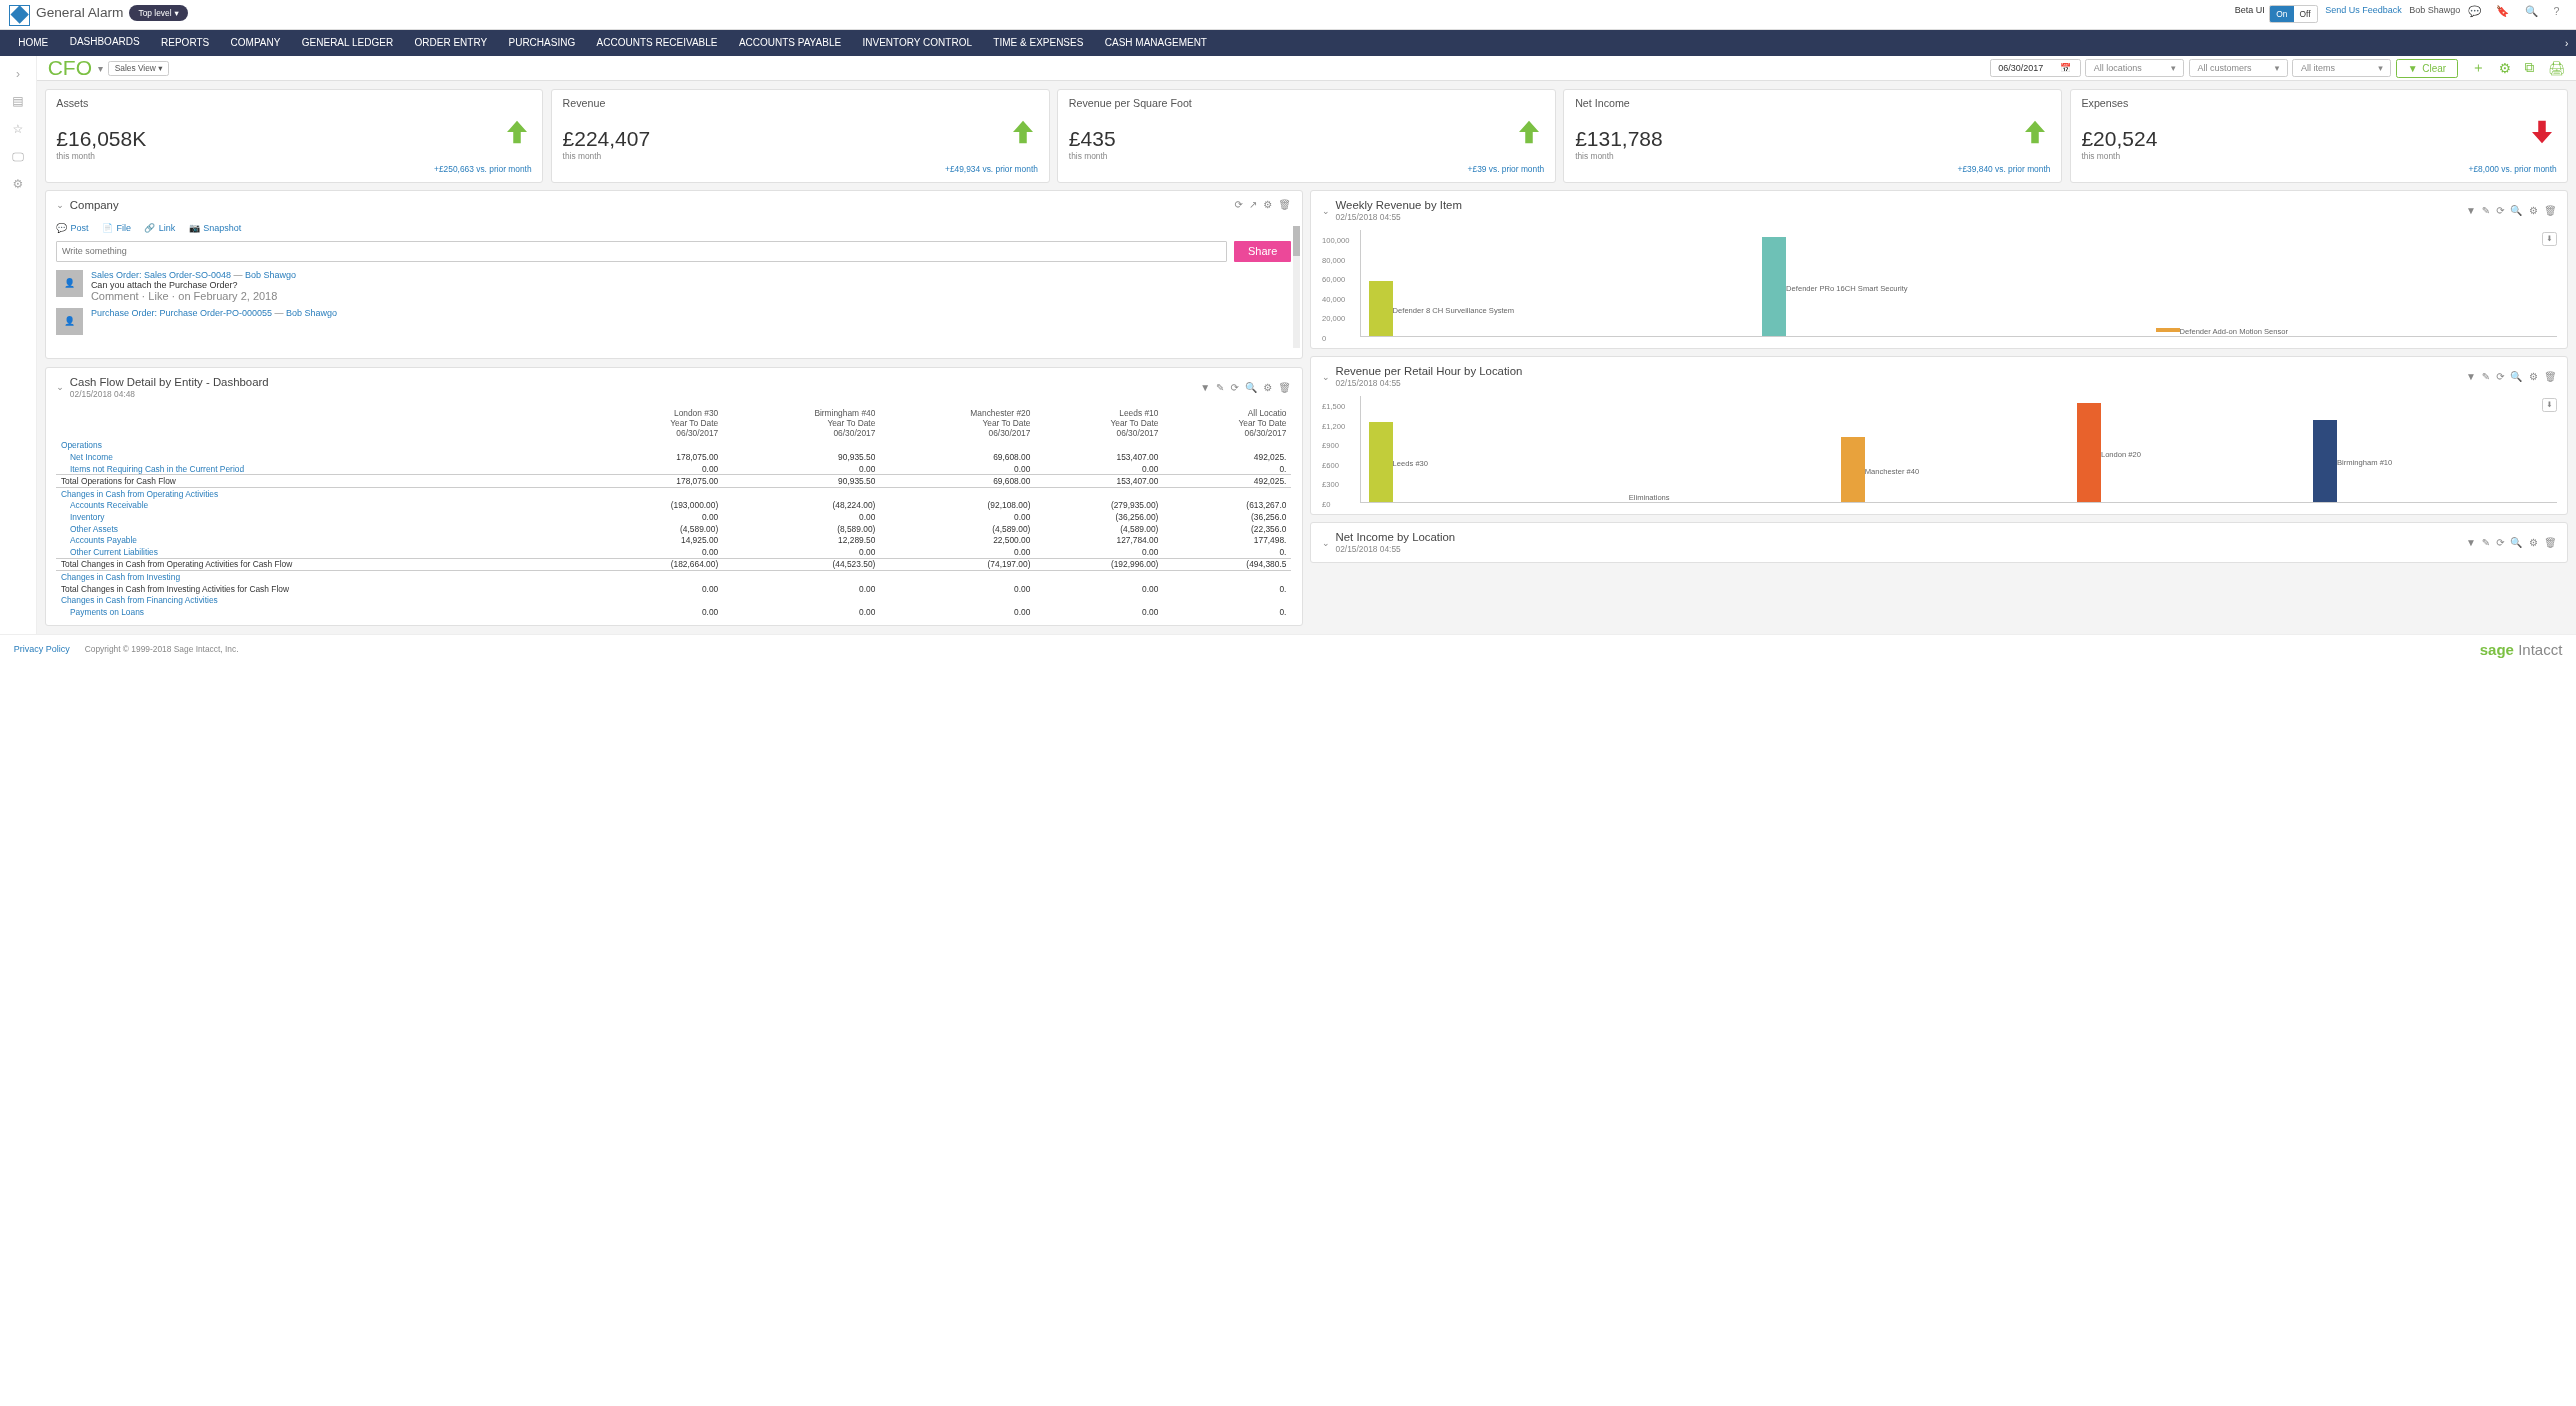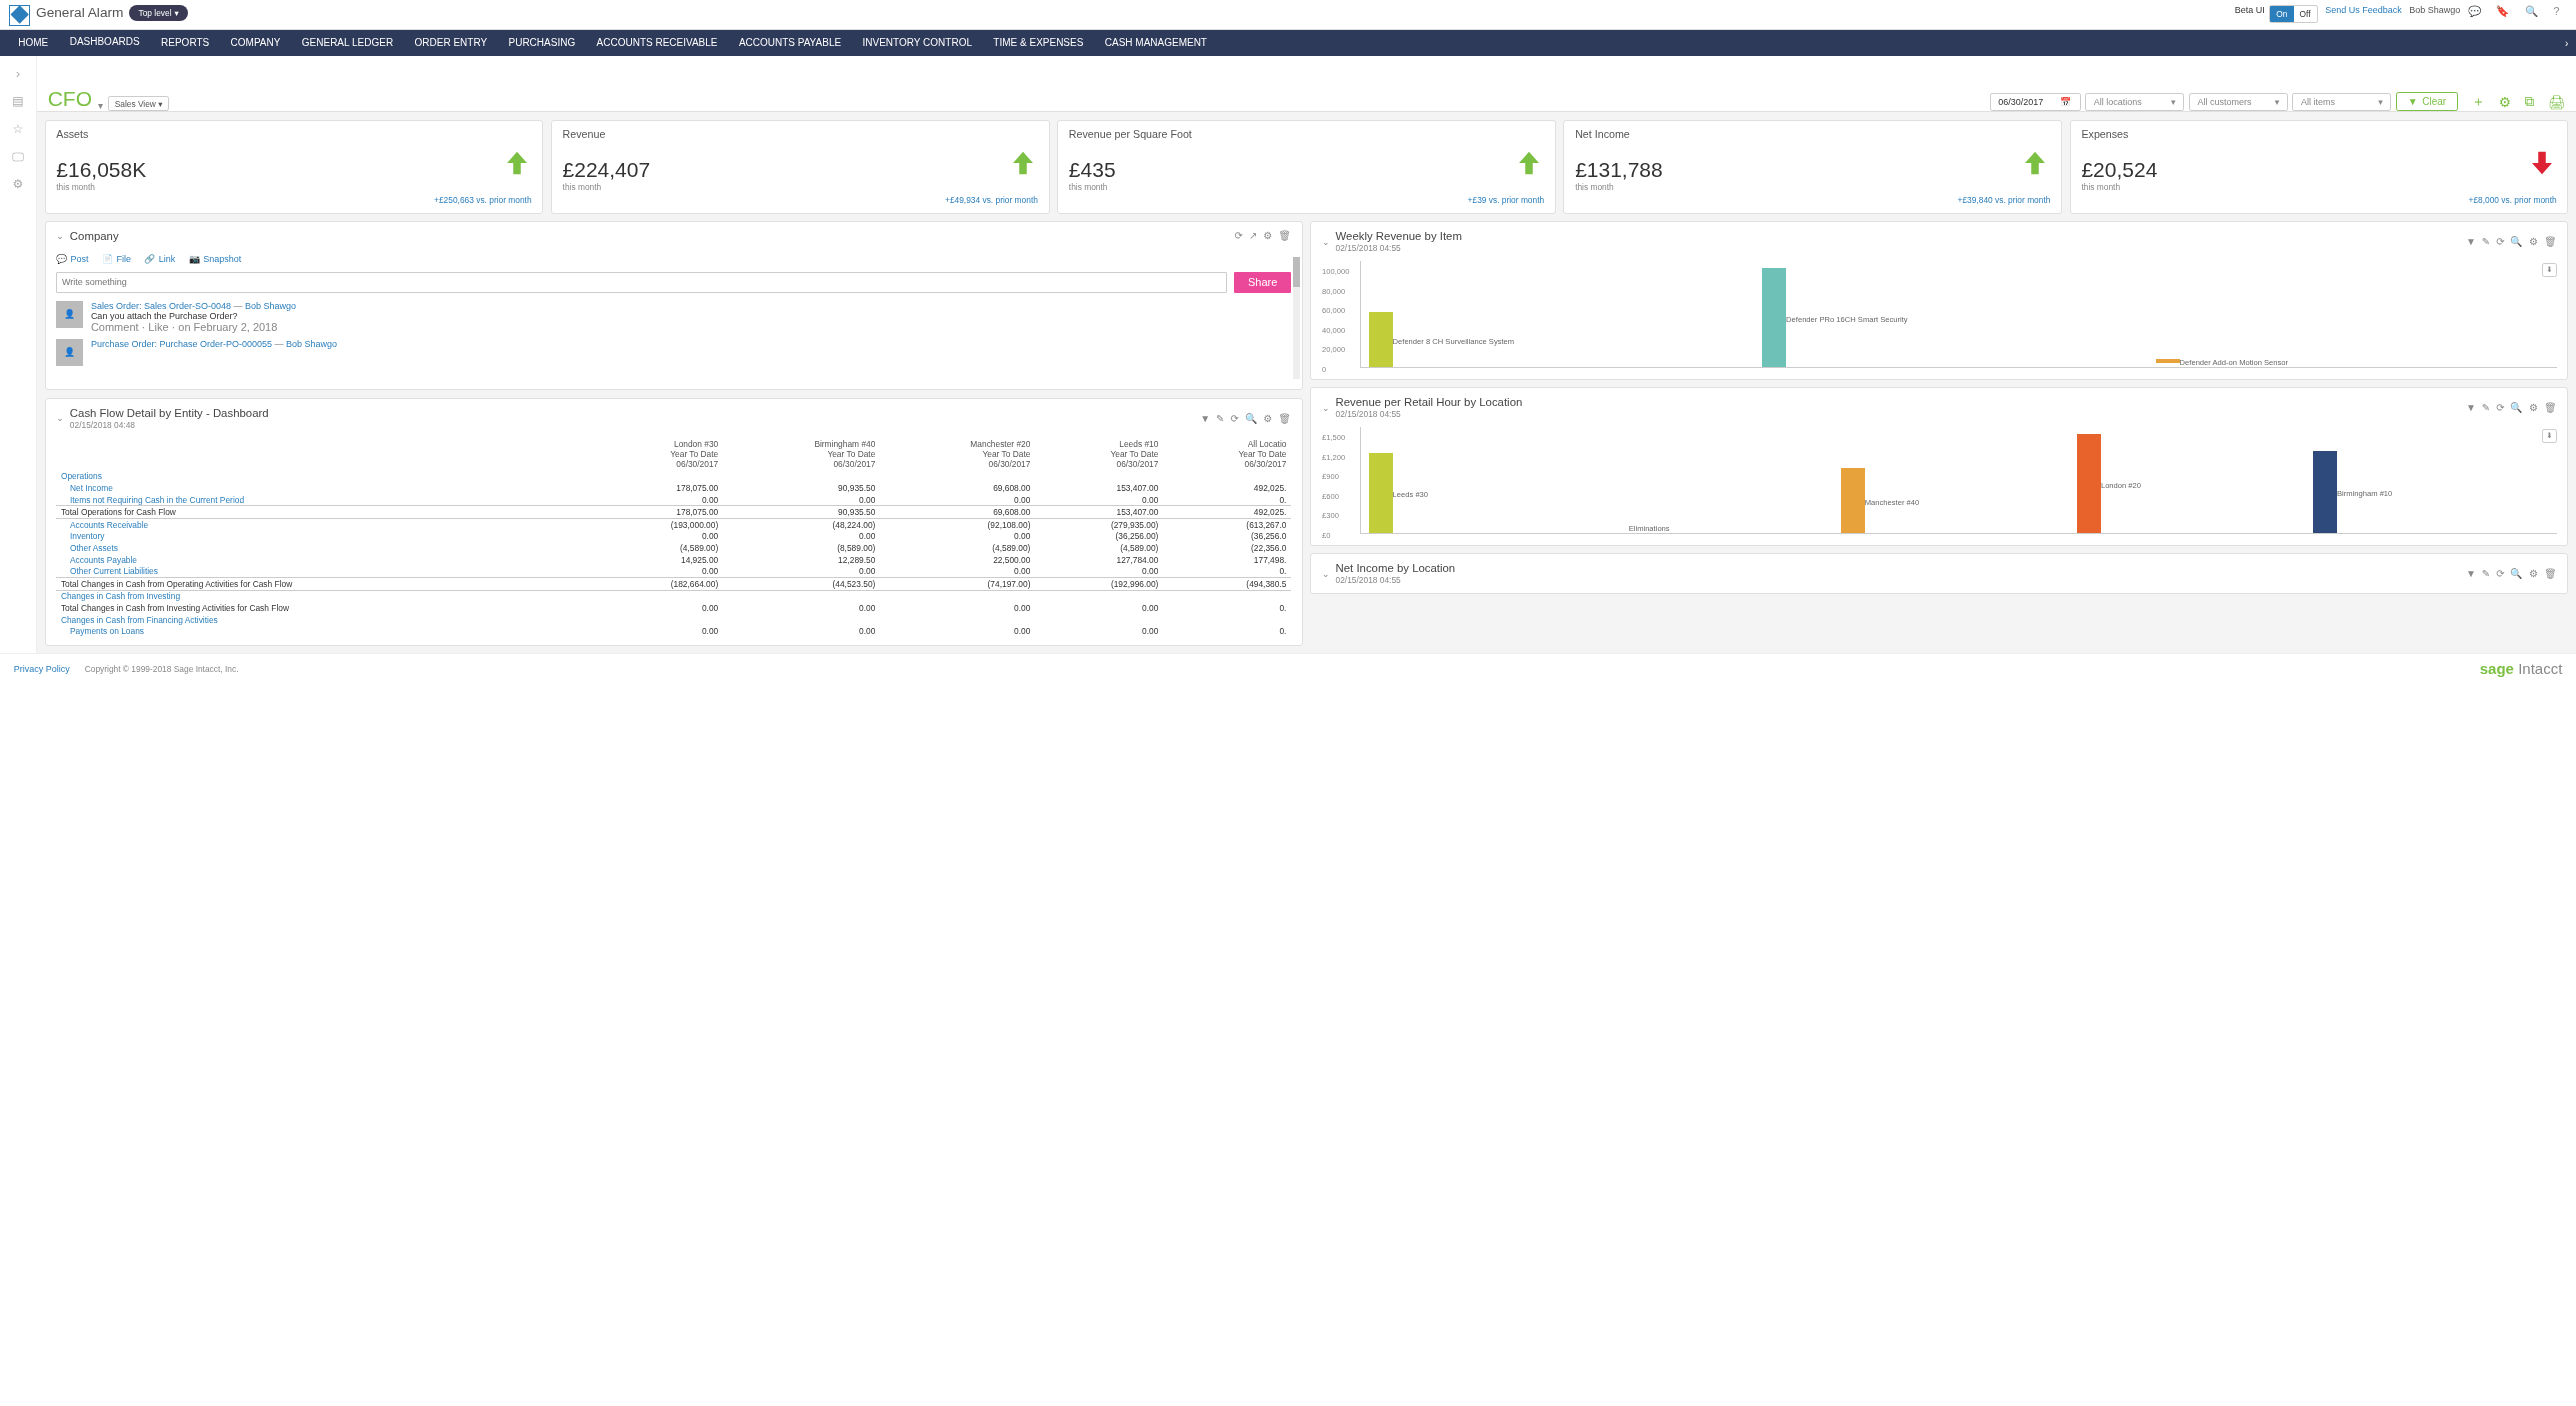--- a/index.html
+++ b/index.html
@@ -14,21 +14,21 @@
 .toggle span{padding:3px 6px}
 .toggle .on{background:#2a7ebc;color:#fff}
 .link-blue{color:#2a7ebc;text-decoration:none;font-size:9px;margin:0 7.6px}
 .top-ico{color:#888;margin:0 7.6px;font-size:10.7px}
 .mainnav{background:#2e3a5a;color:#fff;display:flex;align-items:center;height:26px;padding:0 7.6px;font-size:10px}
 .mainnav .ni{padding:0 10.7px;line-height:30px;white-space:nowrap}
 .mainnav .ni.active{border-bottom:2.3px solid #7bc043}
 .body-wrap{display:flex}
 .leftrail{width:37px;border-right:0.8px solid #eee;padding-top:10.7px;display:flex;flex-direction:column;align-items:center;gap:13.7px;color:#aaa;font-size:12px}
 .content{flex:1;background:#f4f4f4;padding:0 7.6px 7.6px}
-.dash-hdr{display:flex;align-items:flex-end;height:56px;background:#fff;margin:0 -7.6px;padding:0 10.7px;border-bottom:0.8px solid #e0e0e0}
+.dash-hdr{display:flex;align-items:center;height:25px;background:#fff;margin:0 -7.6px;padding:0 10.7px;border-bottom:0.8px solid #e0e0e0}
 .dash-title{color:#7bc043;font-size:21px;font-weight:400;margin-right:6px}
 .view-sel{border:0.8px solid #ccc;border-radius:2.3px;padding:1.5px 6px;font-size:8.4px;color:#555}
 .filters{display:flex;gap:4.6px;align-items:center}
 .fbox{border:0.8px solid #ccc;border-radius:2.3px;padding:3px 7.6px;font-size:9px;color:#888;background:#fff;min-width:99px;display:flex;justify-content:space-between;align-items:center}
 .fbox.date{color:#333;min-width:91px}
 .clear-btn{border:0.8px solid #7bc043;color:#7bc043;padding:3px 10.7px;border-radius:2.3px;font-size:10px;display:flex;align-items:center;gap:4.6px}
 .act-ico{color:#7bc043;font-size:13.7px;margin-left:9px}
 .kpis{display:flex;gap:7.6px;padding:7.6px 0}
 .kpi{flex:1;background:#fff;border:0.8px solid #e0e0e0;border-radius:3px;padding:7.6px 10.7px;position:relative}
 .kpi-title{color:#555;font-size:10.7px;margin-bottom:18px}
@@ -316,20 +316,28 @@
                   </tr>
                   <tr class="totline">
                     <td class="lbl  blk">Total Operations for Cash Flow</td>
                     <td>178,075.00</td>
                     <td>90,935.50</td>
                     <td>69,608.00</td>
                     <td>153,407.00</td>
                     <td>492,025.</td>
                   </tr>
                   <tr class="">
+                    <td class="lbl  " style="color:#2a7ebc">Changes in Cash from Operating Activities</td>
+                    <td></td>
+                    <td></td>
+                    <td></td>
+                    <td></td>
+                    <td></td>
+                  </tr>
+                  <tr class="">
                     <td class="lbl indent ">Accounts Receivable</td>
                     <td>(193,000.00)</td>
                     <td>(48,224.00)</td>
                     <td>(92,108.00)</td>
                     <td>(279,935.00)</td>
                     <td>(613,267.0</td>
                   </tr>
                   <tr class="">
                     <td class="lbl indent ">Inventory</td>
                     <td>0.00</td>

